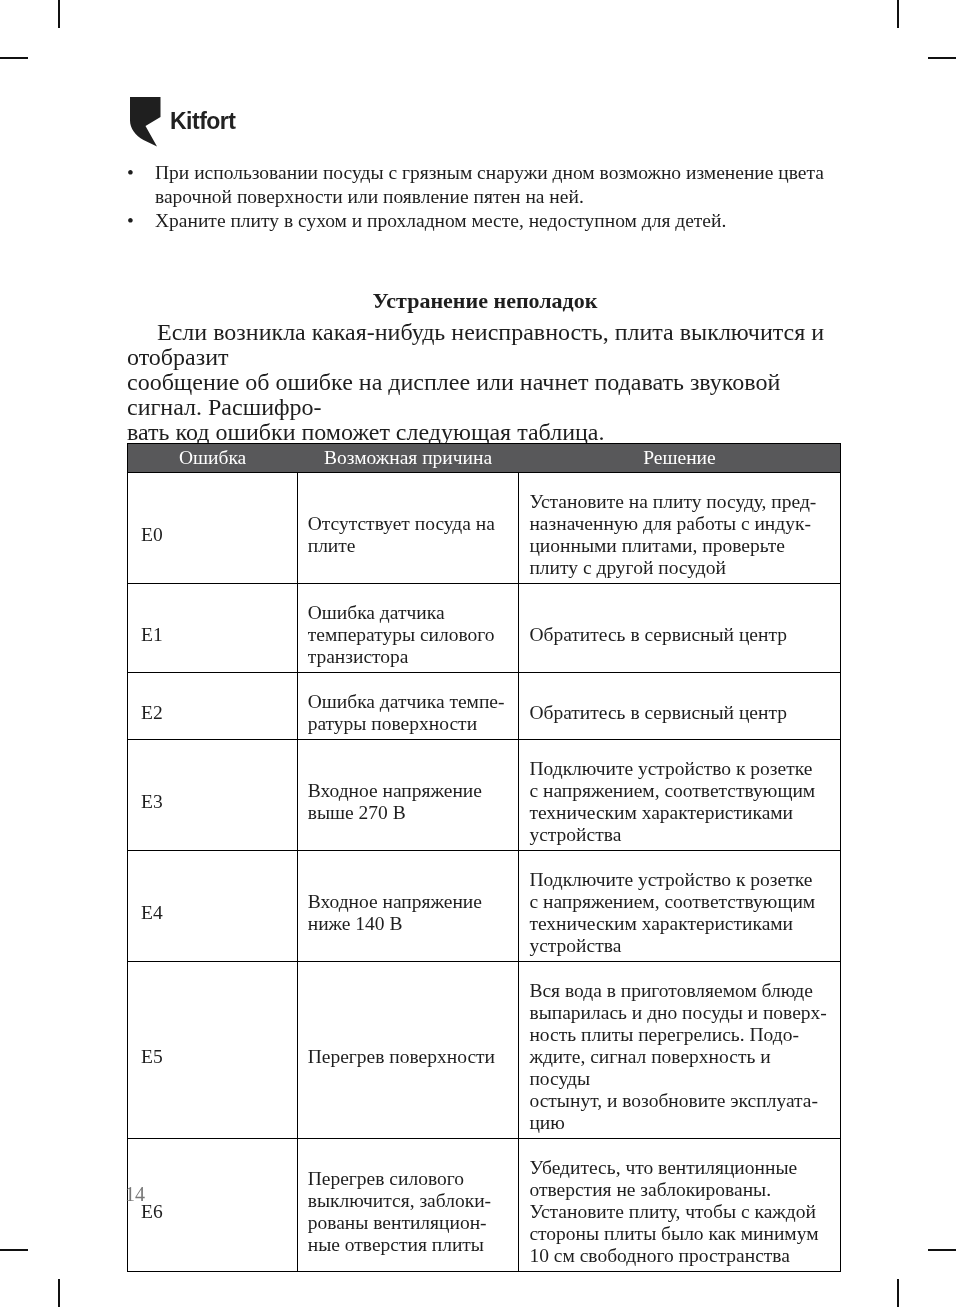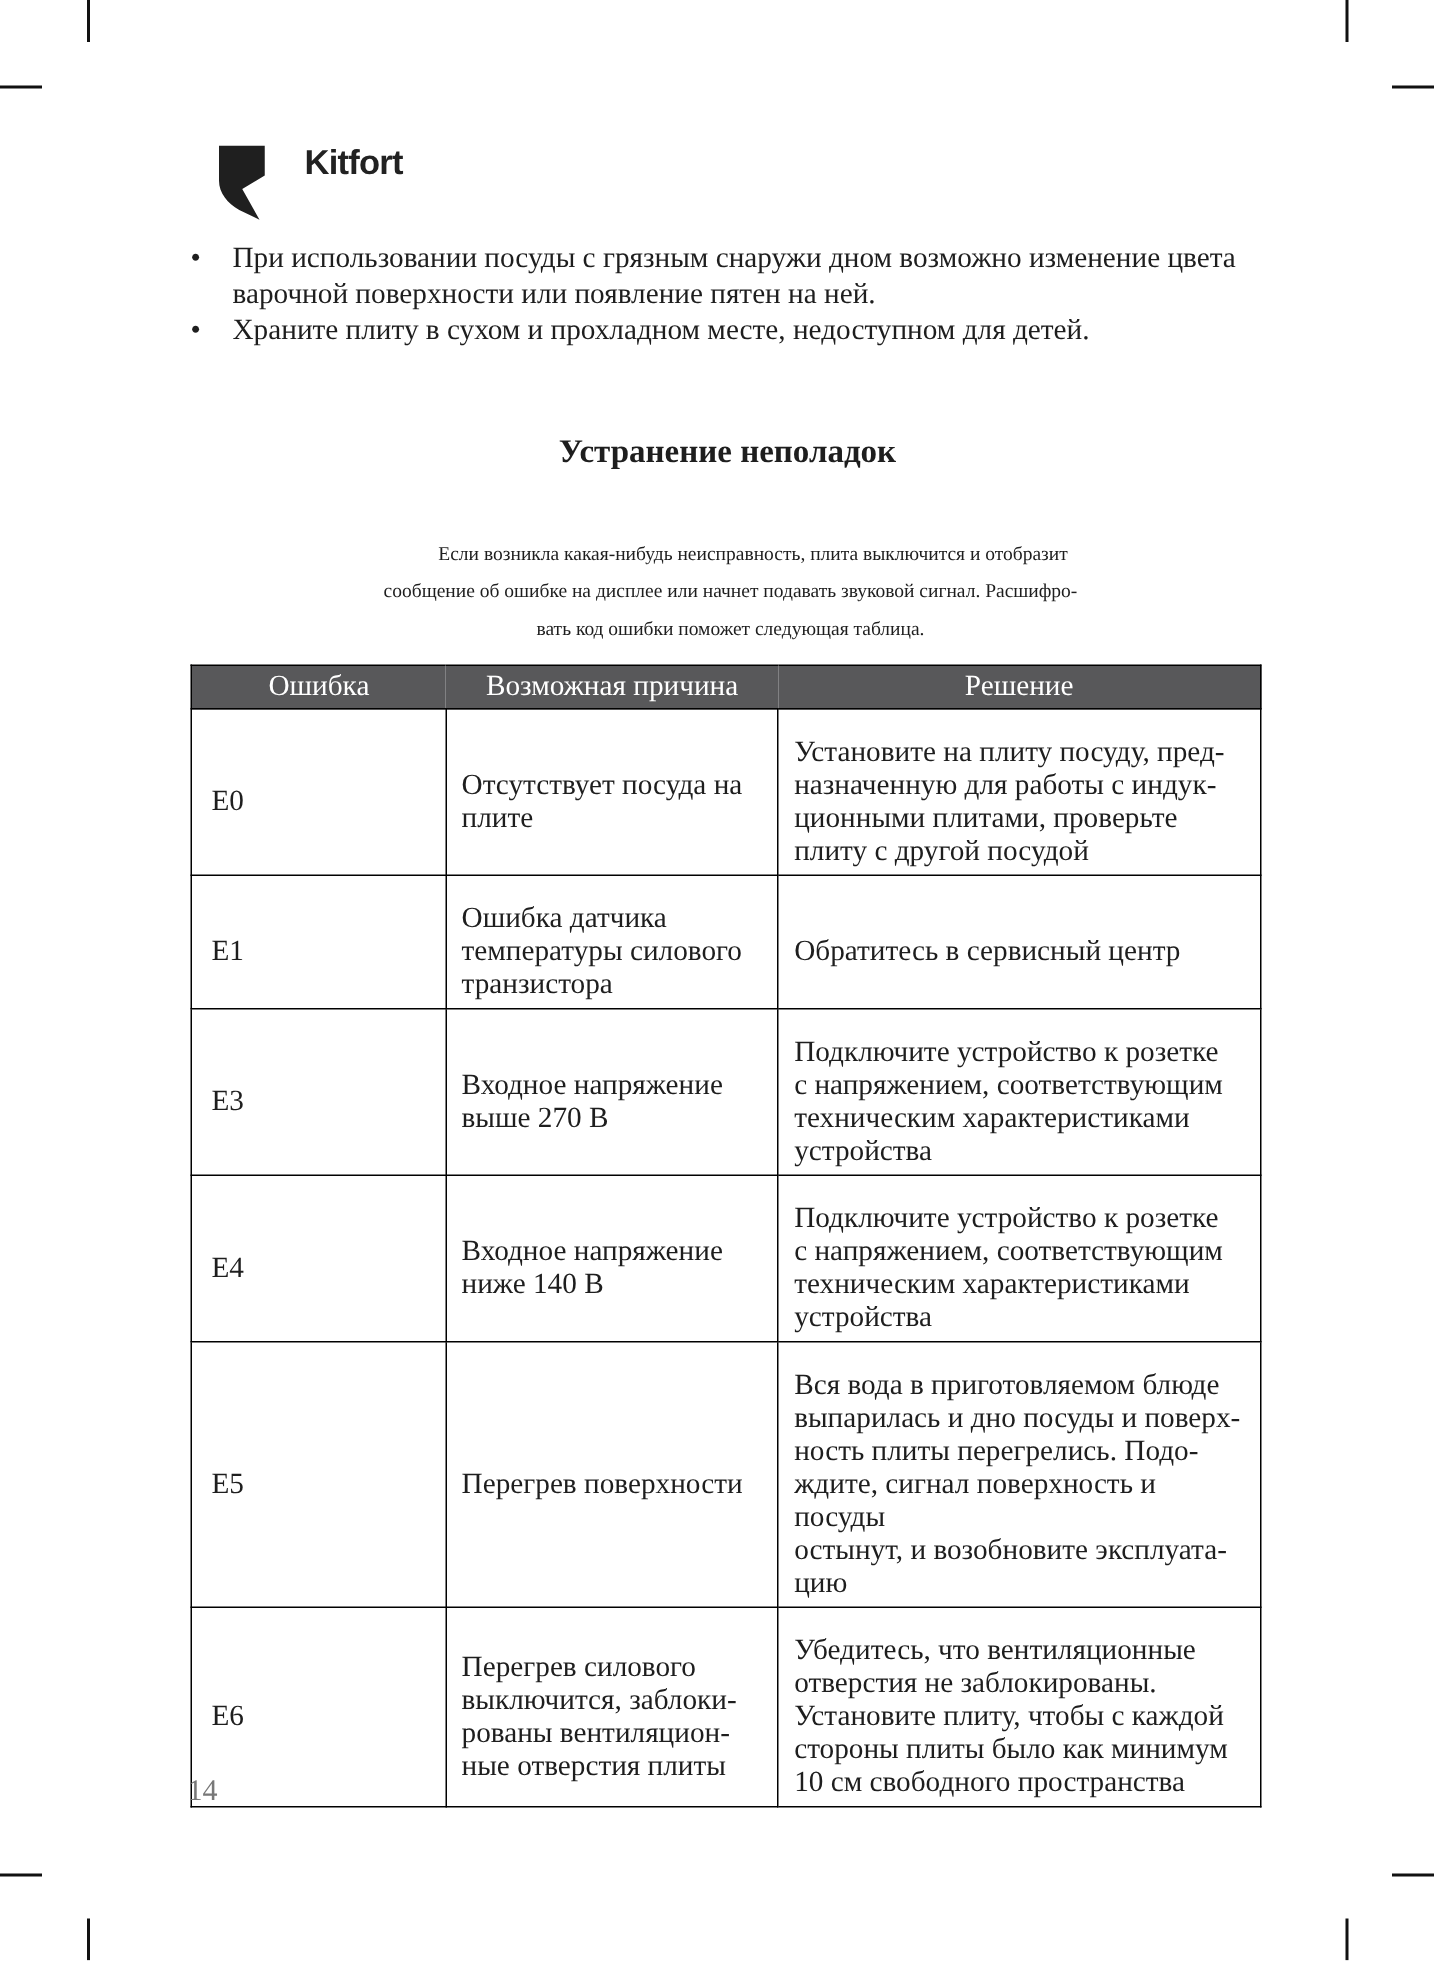--- a/index.html
+++ b/index.html
@@ -23,25 +23,25 @@
   .crop.tr-v { left: 897px; top: 0; }
   .crop.tr-h { left: 928px; top: 57px; }
   .crop.bl-h { left: 0;     top: 1249px; }
   .crop.bl-v { left: 58px;  top: 1279px; }
   .crop.br-h { left: 928px; top: 1249px; }
   .crop.br-v { left: 897px; top: 1279px; }
 
   
   .logo {
     position: absolute;
-    left: 146px;
+    left: 130px;
     top: 97px;
     display: flex;
-    align-items: flex-start;
-    gap: 26px;
+    align-items: center;
+    gap: 9px;
   }
   .logo-mark { display: block; }
   .logo-text {
     font-family: "Liberation Sans", sans-serif;
     font-weight: 700;
     font-size: 23px;
     letter-spacing: -0.5px;
     color: #222222;
     line-height: 1;
     padding-bottom: 1px;
@@ -66,27 +66,26 @@
     left: 127px;
     top: 288px;
     width: 716px;
     text-align: center;
     font-size: 22px;
     font-weight: 700;
   }
   .intro {
     position: absolute;
     left: 127px;
-    top: 356px;
+    top: 320px;
     width: 720px;
-    font-size: 13px;
+    font-size: 24px;
     line-height: 25px;
     white-space: pre-line;
     text-indent: 30px;
-    text-align: center;
   }
 
   
   table.err {
     position: absolute;
     left: 127px;
     top: 443px;
     width: 714px;
     border-collapse: collapse;
     border: 1.5px solid #000000;
@@ -185,20 +184,26 @@
 плиту с другой посудой</td>
       </tr>
       <tr>
         <td class="code">E1</td>
         <td>Ошибка датчика
 температуры силового
 транзистора</td>
         <td>Обратитесь в сервисный центр</td>
       </tr>
       <tr>
+        <td class="code">E2</td>
+        <td>Ошибка датчика темпе-
+ратуры поверхности</td>
+        <td>Обратитесь в сервисный центр</td>
+      </tr>
+      <tr>
         <td class="code">E3</td>
         <td>Входное напряжение
 выше 270 В</td>
         <td>Подключите устройство к розетке
 с напряжением, соответствующим
 техническим характеристиками
 устройства</td>
       </tr>
       <tr>
         <td class="code">E4</td>

